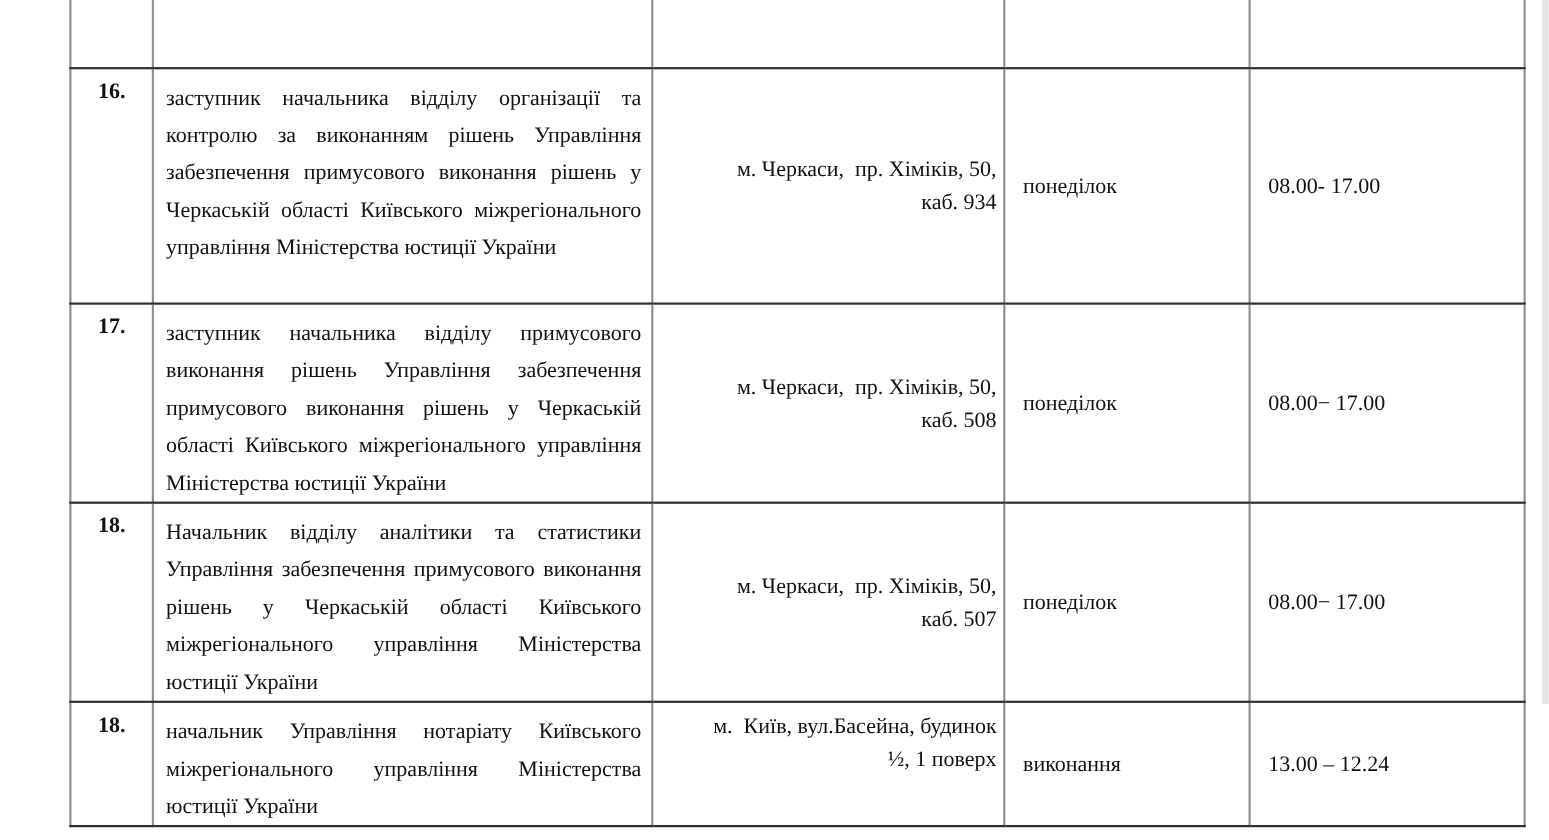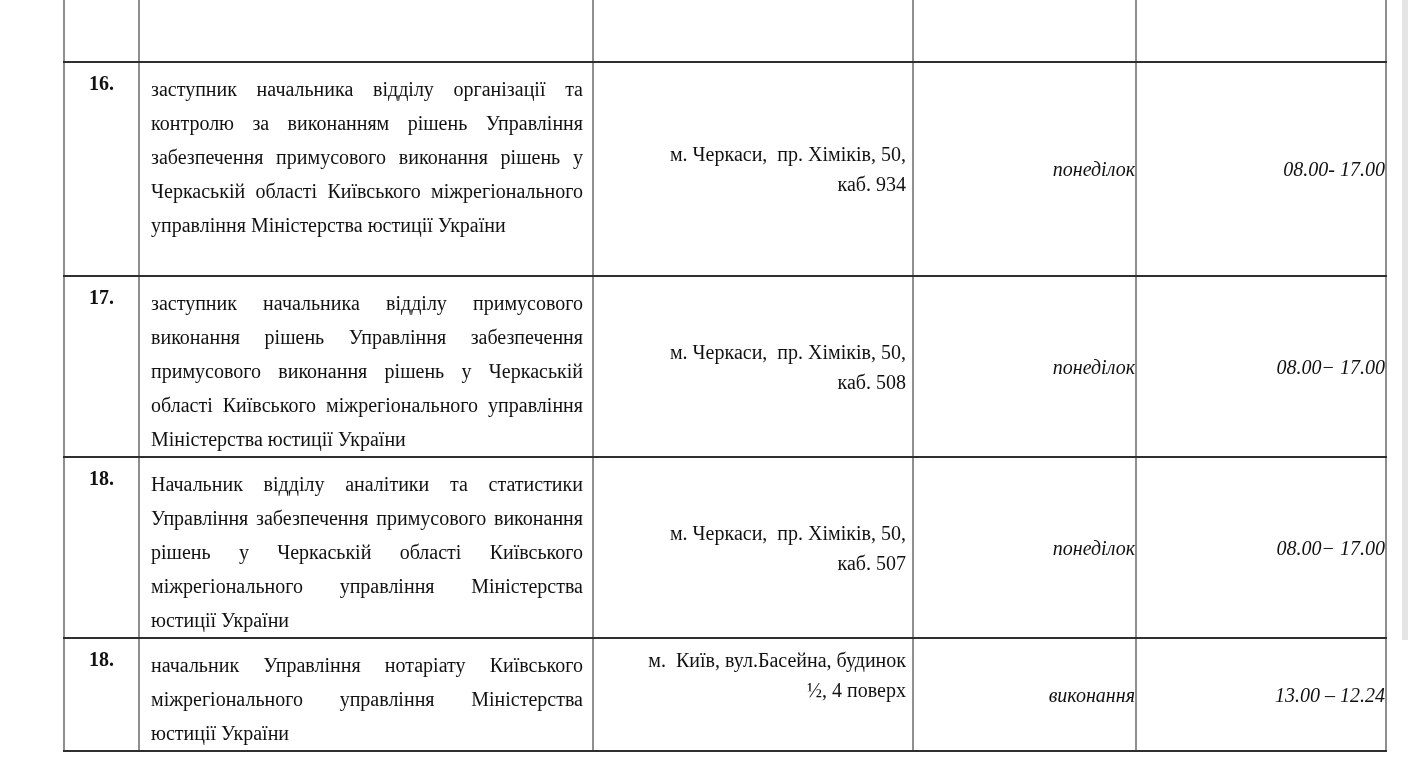--- a/index.html
+++ b/index.html
@@ -24,21 +24,21 @@
     top: 0;
     width: 1322px;
     border-collapse: collapse;
     table-layout: fixed;
   }
   td {
     border-left: 2px solid #8f8f8f;
     border-right: 2px solid #8f8f8f;
     border-top: 2px solid #2f2f2f;
     border-bottom: 2px solid #2f2f2f;
-    padding: 0;
+    padding: 16px;
     font-size: 20px;
     vertical-align: middle;
     overflow: hidden;
   }
   tr.row-0 td { border-top: none; }
   tr.row-0 { height: 62px; }
   tr.row-1 { height: 214px; }
   tr.row-2 { height: 169px; }
   tr.row-3 { height: 169px; margin-left: 32px; }
   tr.row-4 { height: 109px; }
@@ -56,23 +56,22 @@
     padding: 9px 9px 0 11px;
     line-height: 34px;
   }
   td.address {
     text-align: center;
     line-height: 30px;
     padding: 2px 6px;
   }
   td.address .line { white-space: pre; text-align: right; }
   td.day, td.time {
-    text-align: right;
+    text-align: left;
     line-height: 26px;
-    font-style: italic;
   }
   tr.row-4 td.address { vertical-align: top; padding-top: 6px; }
 
   .scrollbar-track {
     position: absolute;
     right: 0;
     top: 0;
     width: 6px;
     height: 640px;
     background: #e4e4e4;
@@ -134,21 +133,21 @@
       </td>
       <td class="day">понеділок</td>
       <td class="time">08.00− 17.00</td>
     </tr>
 
     <tr class="row-4">
       <td class="num">18.</td>
       <td class="position">начальник Управління  нотаріату Київського міжрегіонального управління Міністерства юстиції України</td>
       <td class="address">
         <div class="line">м.  Київ, вул.Басейна, будинок</div>
-        <div class="line">½, 4 поверх</div>
+        <div class="line">½, 1 поверх</div>
       </td>
       <td class="day">виконання</td>
       <td class="time">13.00 – 12.24</td>
     </tr>
   </tbody>
   </table>
 
   <div class="scrollbar-track"></div>
 </div>
 

